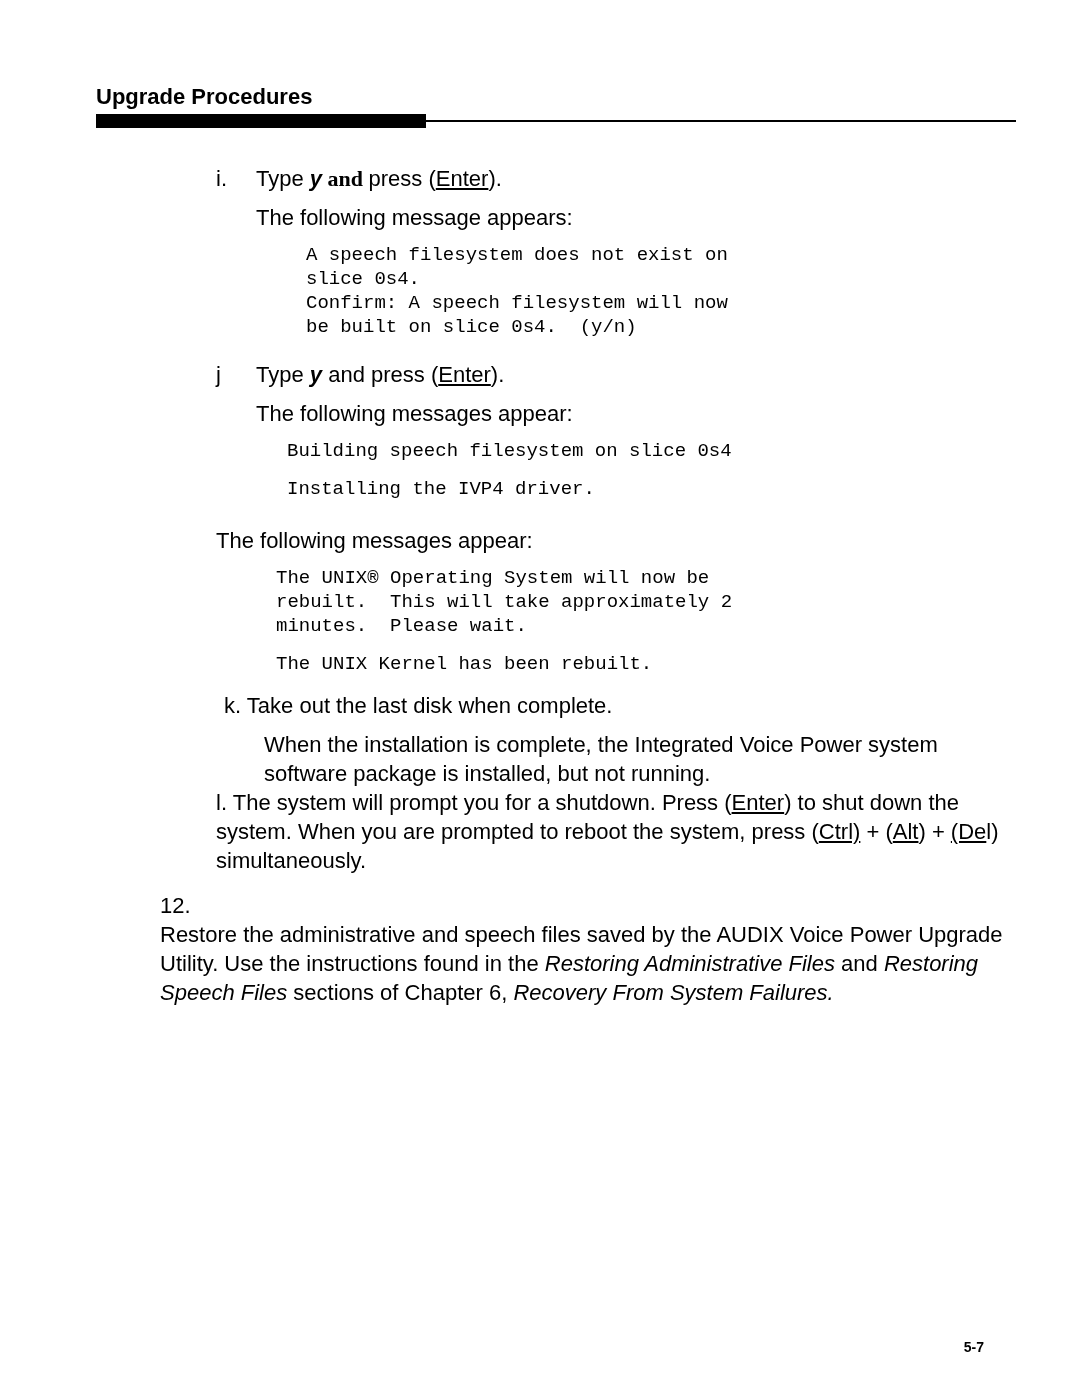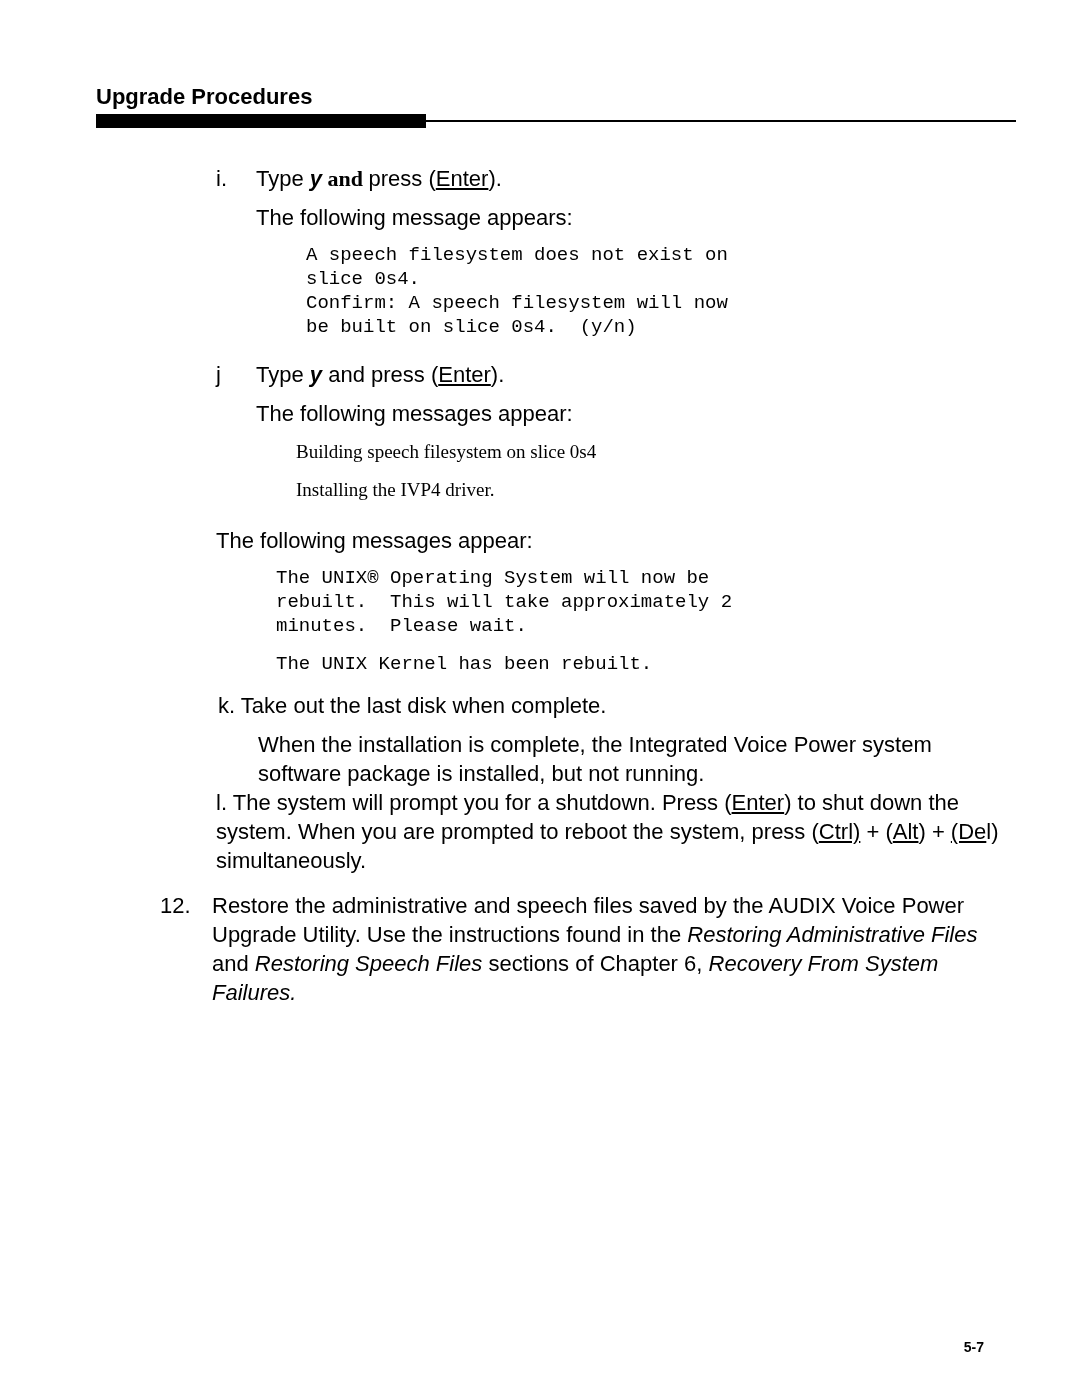--- a/index.html
+++ b/index.html
@@ -8,30 +8,30 @@
   .section-title { font-weight: bold; font-size: 22px; margin-bottom: 4px; }
   .rule-row { display: flex; align-items: center; margin-bottom: 36px; }
   .black-bar { background: #000; height: 14px; width: 330px; flex: none; }
   .thin-rule { background: #000; height: 2px; flex: 1; }
   .body { margin-left: 120px; font-size: 22px; line-height: 1.32; }
   .step { display: flex; margin-bottom: 6px; }
   .step .marker { width: 40px; flex: none; }
   .step .content { flex: 1; }
   .msg-intro { margin: 10px 0 12px 0; }
   .mono-block { font-family: "Courier New", Courier, monospace; font-size: 19px; line-height: 1.26; white-space: pre-wrap; margin: 0 0 14px 50px; }
-  .mono-block.wide { margin-left: 40px; font-family: Liberation Serif, serif; }
+  .mono-block.wide { margin-left: 31px; }
   .strong-i { font-weight: bold; font-style: italic; }
   .key { text-decoration: underline; }
   .serif-and { font-family: Georgia, 'Times New Roman', serif; }
   .italic { font-style: italic; }
   .num-step { display: flex; margin-top: 16px; }
   .num-step .num { width: 52px; flex: none; }
   .num-step .txt { flex: 1; }
   .page-num { position: absolute; right: 96px; bottom: 40px; font-weight: bold; font-size: 14px; }
-  .k-step { margin-left: 2px; }
+  .k-step { margin-left: 8px; }
   .k-body { margin-left: 40px; margin-top: 10px; }
   .l-step { margin-left: 0; margin-top: 0; }
 </style>
 </head>
 <body>
 
 <div class="page">
 
   <div class="section-title">Upgrade  Procedures</div>
   <div class="rule-row">
@@ -73,21 +73,21 @@
       <div>k. Take out the last disk when complete.</div>
       <div class="k-body">When the installation is complete, the Integrated Voice Power system software package is installed, but not running.</div>
     </div>
 
     <div class="l-step">
       <span>l. The system will prompt you for a shutdown. Press (</span><span class="key">Enter</span><span>) to shut down the system. When you are prompted to reboot the system, press (</span><span class="key">Ctrl)</span><span> +  (</span><span class="key">Alt</span><span>)  +  </span><span class="key"> (De</span><span>l) simultaneously.</span>
     </div>
 
   </div>
 
-  <div class="num-step" style="margin-left:64px; font-size:22px; line-height:1.32;">
+  <div class="num-step" style="margin-left:64px; font-size:22px; line-height:1.32;flex-direction:column;">
     <div class="num">12.</div>
     <div class="txt">
       <span>Restore the administrative and speech files saved by the AUDIX Voice Power Upgrade Utility. Use the instructions found in the </span><span class="italic">Restoring Administrative Files</span><span> and </span><span class="italic">Restoring Speech Files</span><span> sections of Chapter 6, </span><span class="italic">Recovery From System Failures.</span><span></span>
     </div>
   </div>
 
   <div class="page-num">5-7</div>
 
 </div>
 

